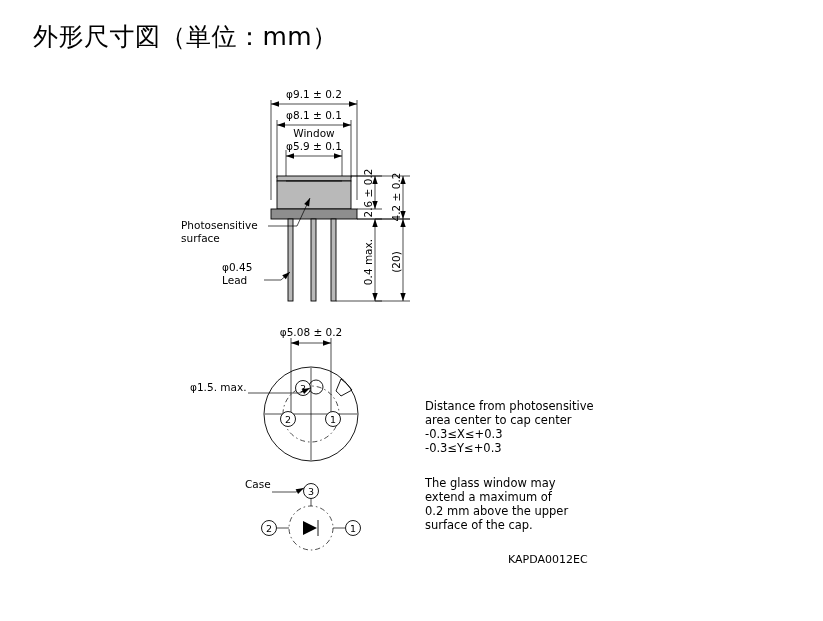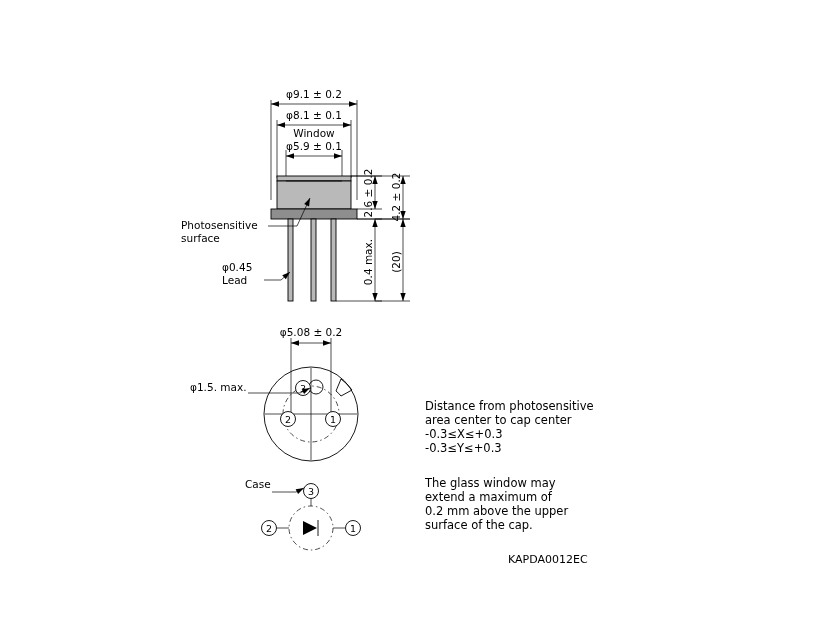--- a/index.html
+++ b/index.html
@@ -90,20 +90,21 @@
     fill: none;
     stroke: #000;
     stroke-width: 0.9;
   }
 </style>
 </head>
 <body>
 
 <div id="page">
 
+  <div id="title">外形尺寸図（単位：mm）</div>
 
   <svg class="drawing" viewBox="0 0 823 621">
     <defs>
       <marker id="arrL" markerWidth="9" markerHeight="7" refX="8.5" refY="3.5" orient="auto" markerUnits="userSpaceOnUse">
         <path d="M8.5,3.5 L0.5,0.8 L0.5,6.2 z" fill="#000"></path>
       </marker>
       <marker id="arrR" markerWidth="9" markerHeight="7" refX="0.5" refY="3.5" orient="auto" markerUnits="userSpaceOnUse">
         <path d="M0.5,3.5 L8.5,0.8 L8.5,6.2 z" fill="#000"></path>
       </marker>
       <marker id="dot" markerWidth="5" markerHeight="5" refX="2.5" refY="2.5" markerUnits="userSpaceOnUse">

